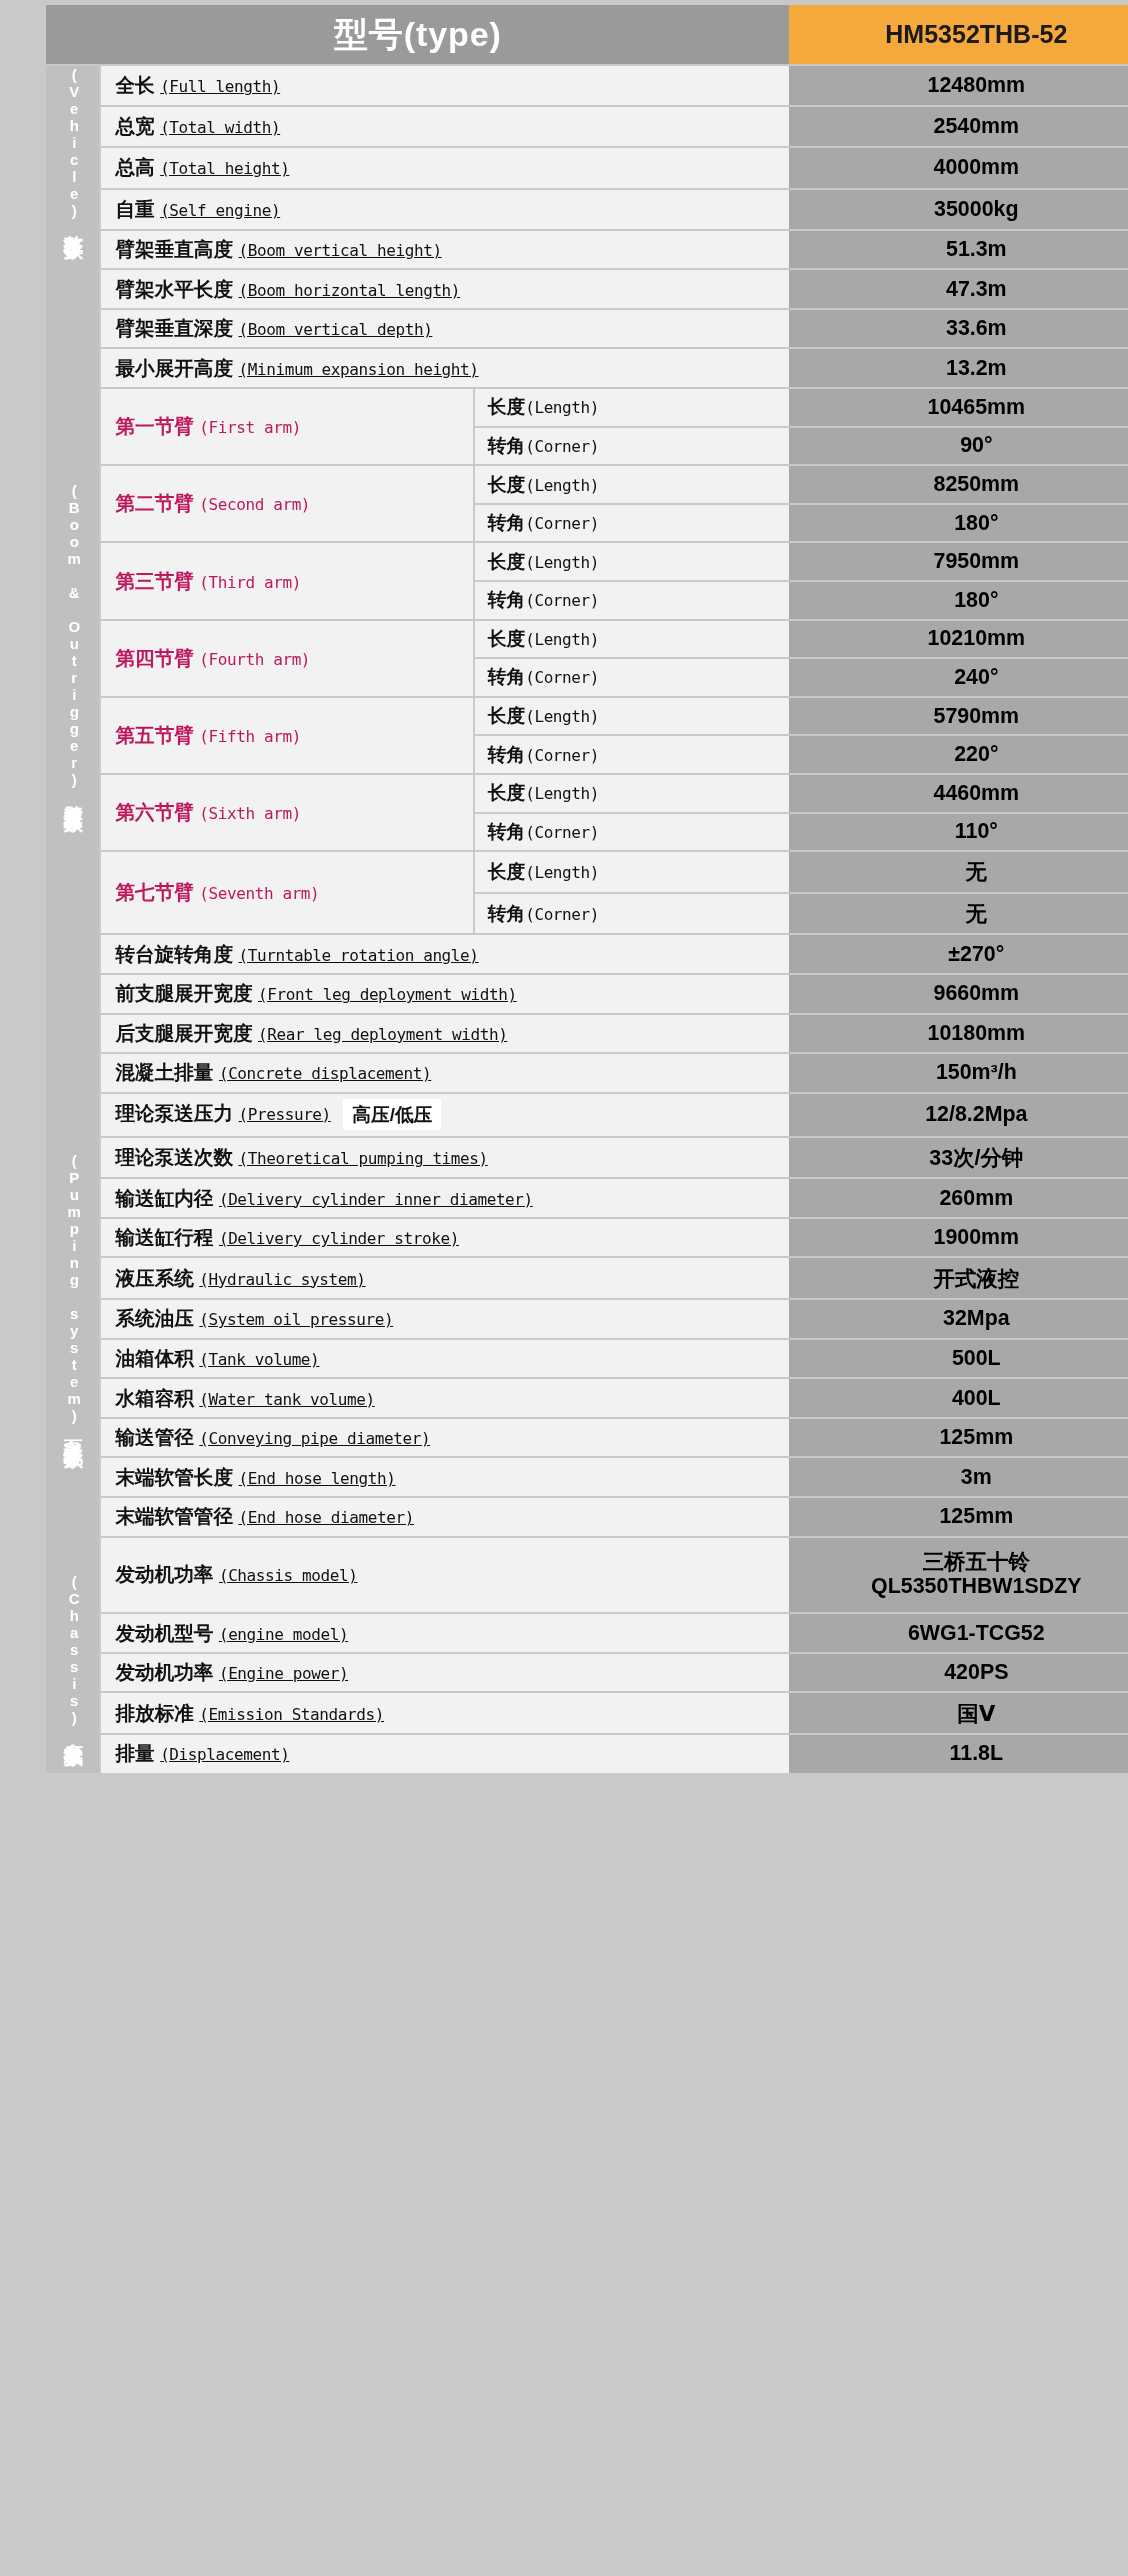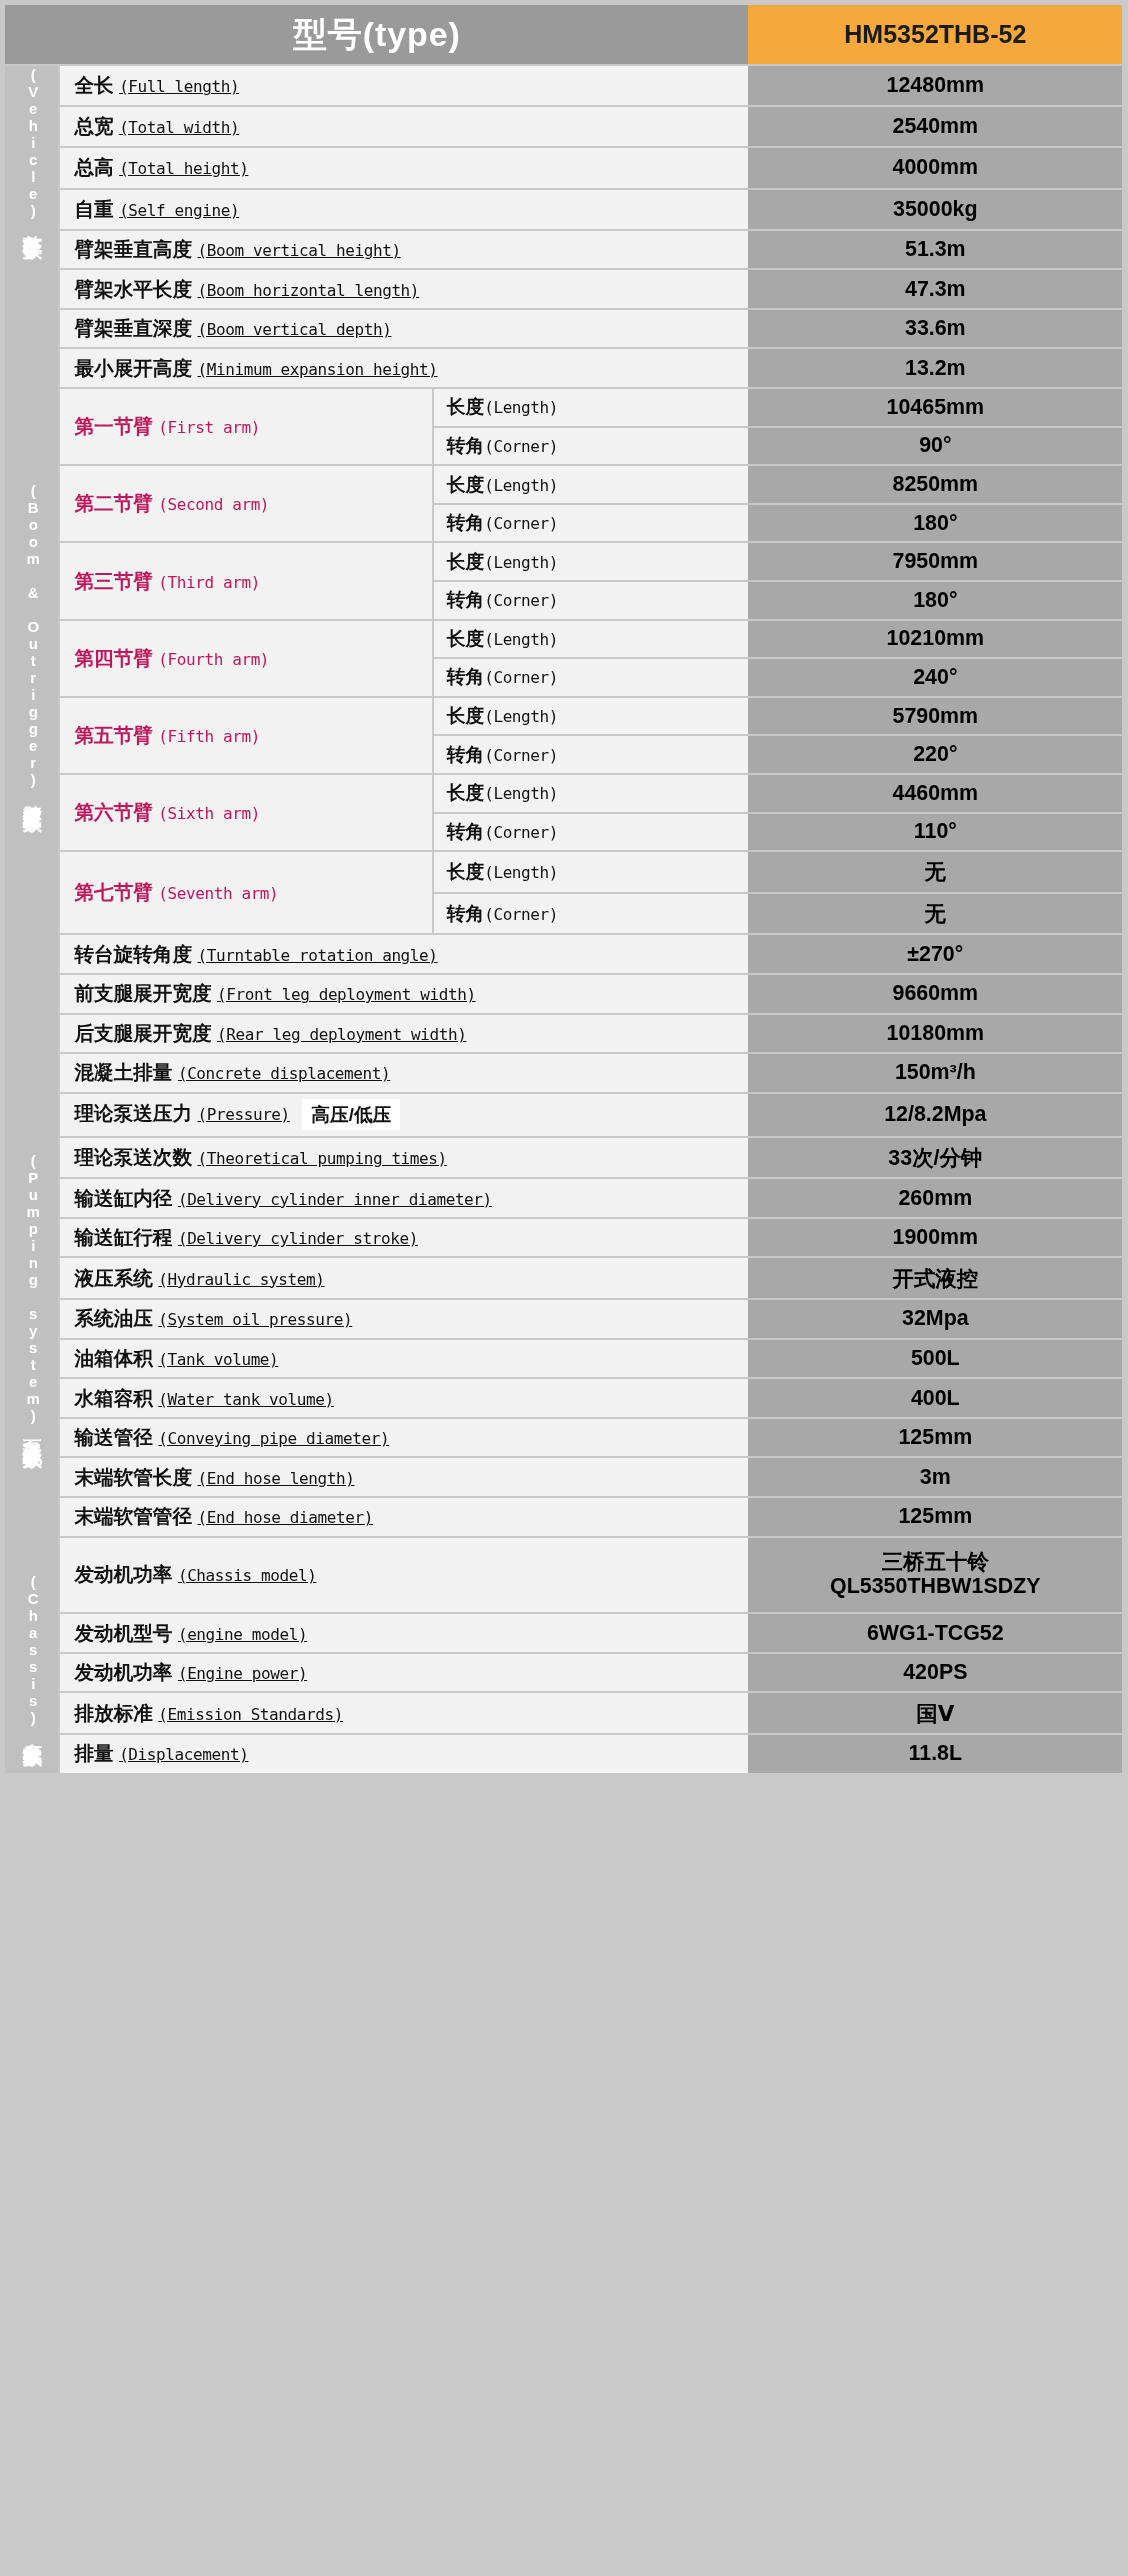--- a/index.html
+++ b/index.html
@@ -7,20 +7,21 @@
     width:1128px;
     background:#c9c9c9;
     font-family:"Liberation Sans","DejaVu Sans",sans-serif;
     -webkit-font-smoothing:antialiased;
   }
   .sheet{
     width:1004px;
     box-sizing:border-box;
     padding:5.3px 5.3px 0 5.3px;
     background:#c9c9c9;
+    margin-left:41px;
   }
   table{
     border-collapse:separate;
     border-spacing:0 0;
     width:100%;
     table-layout:fixed;
   }
   td{
     padding:0;
     vertical-align:middle;

